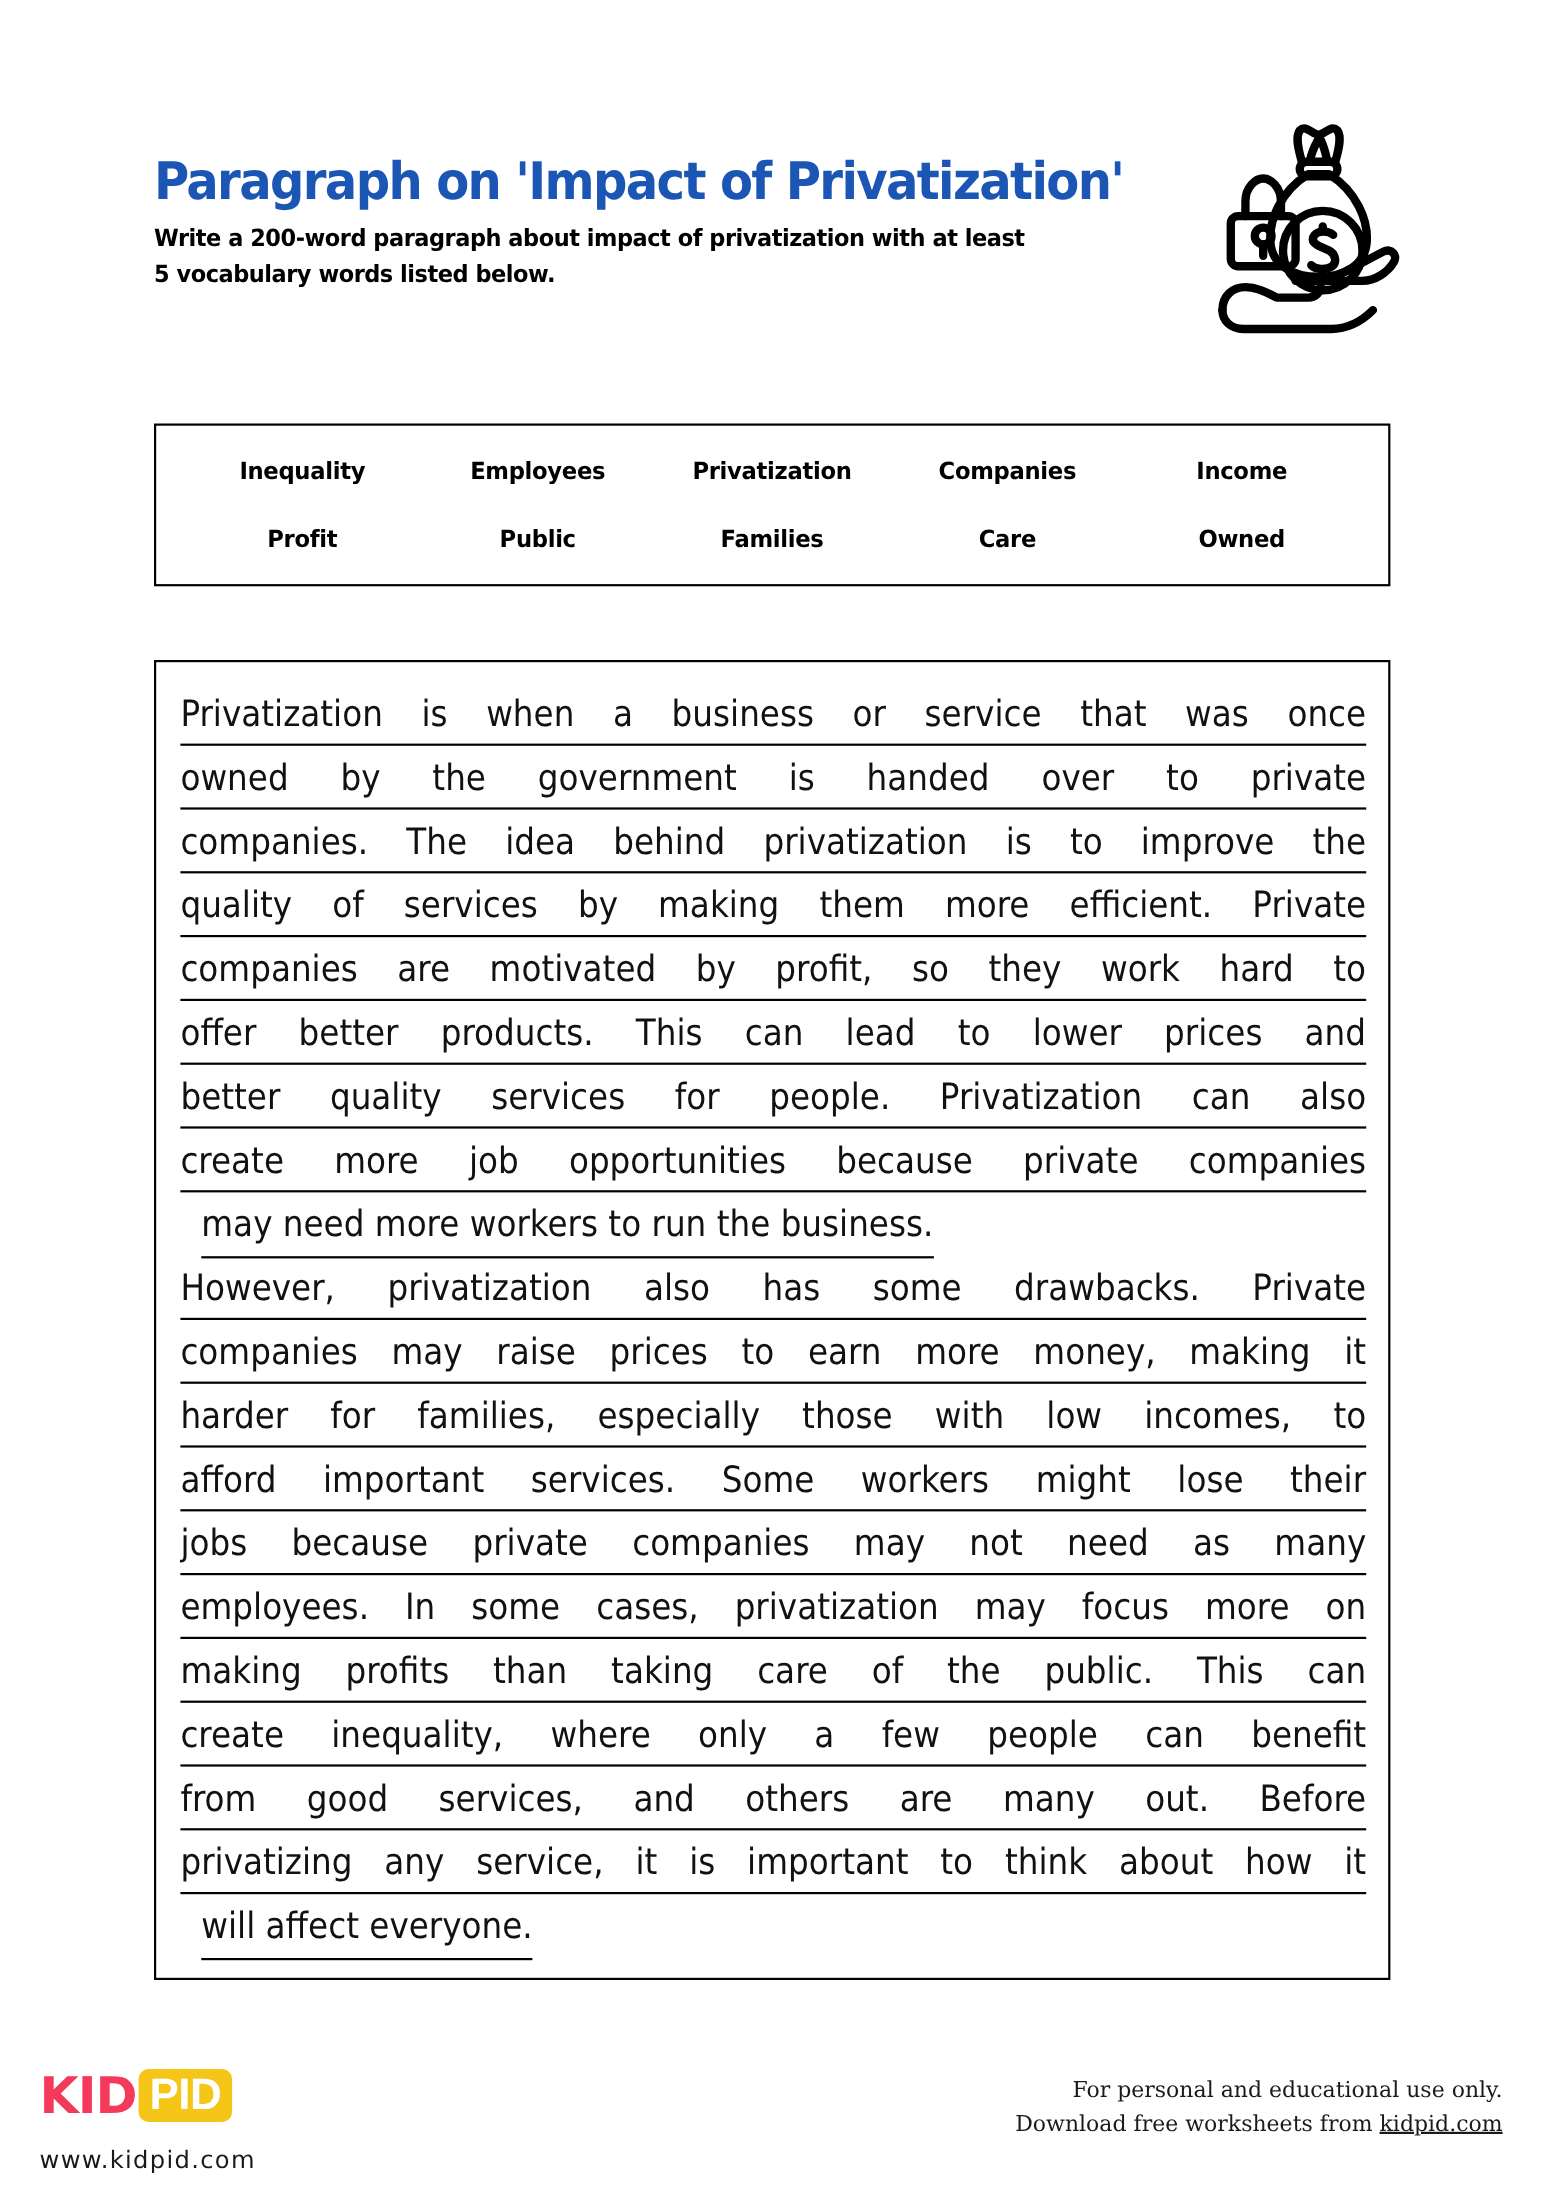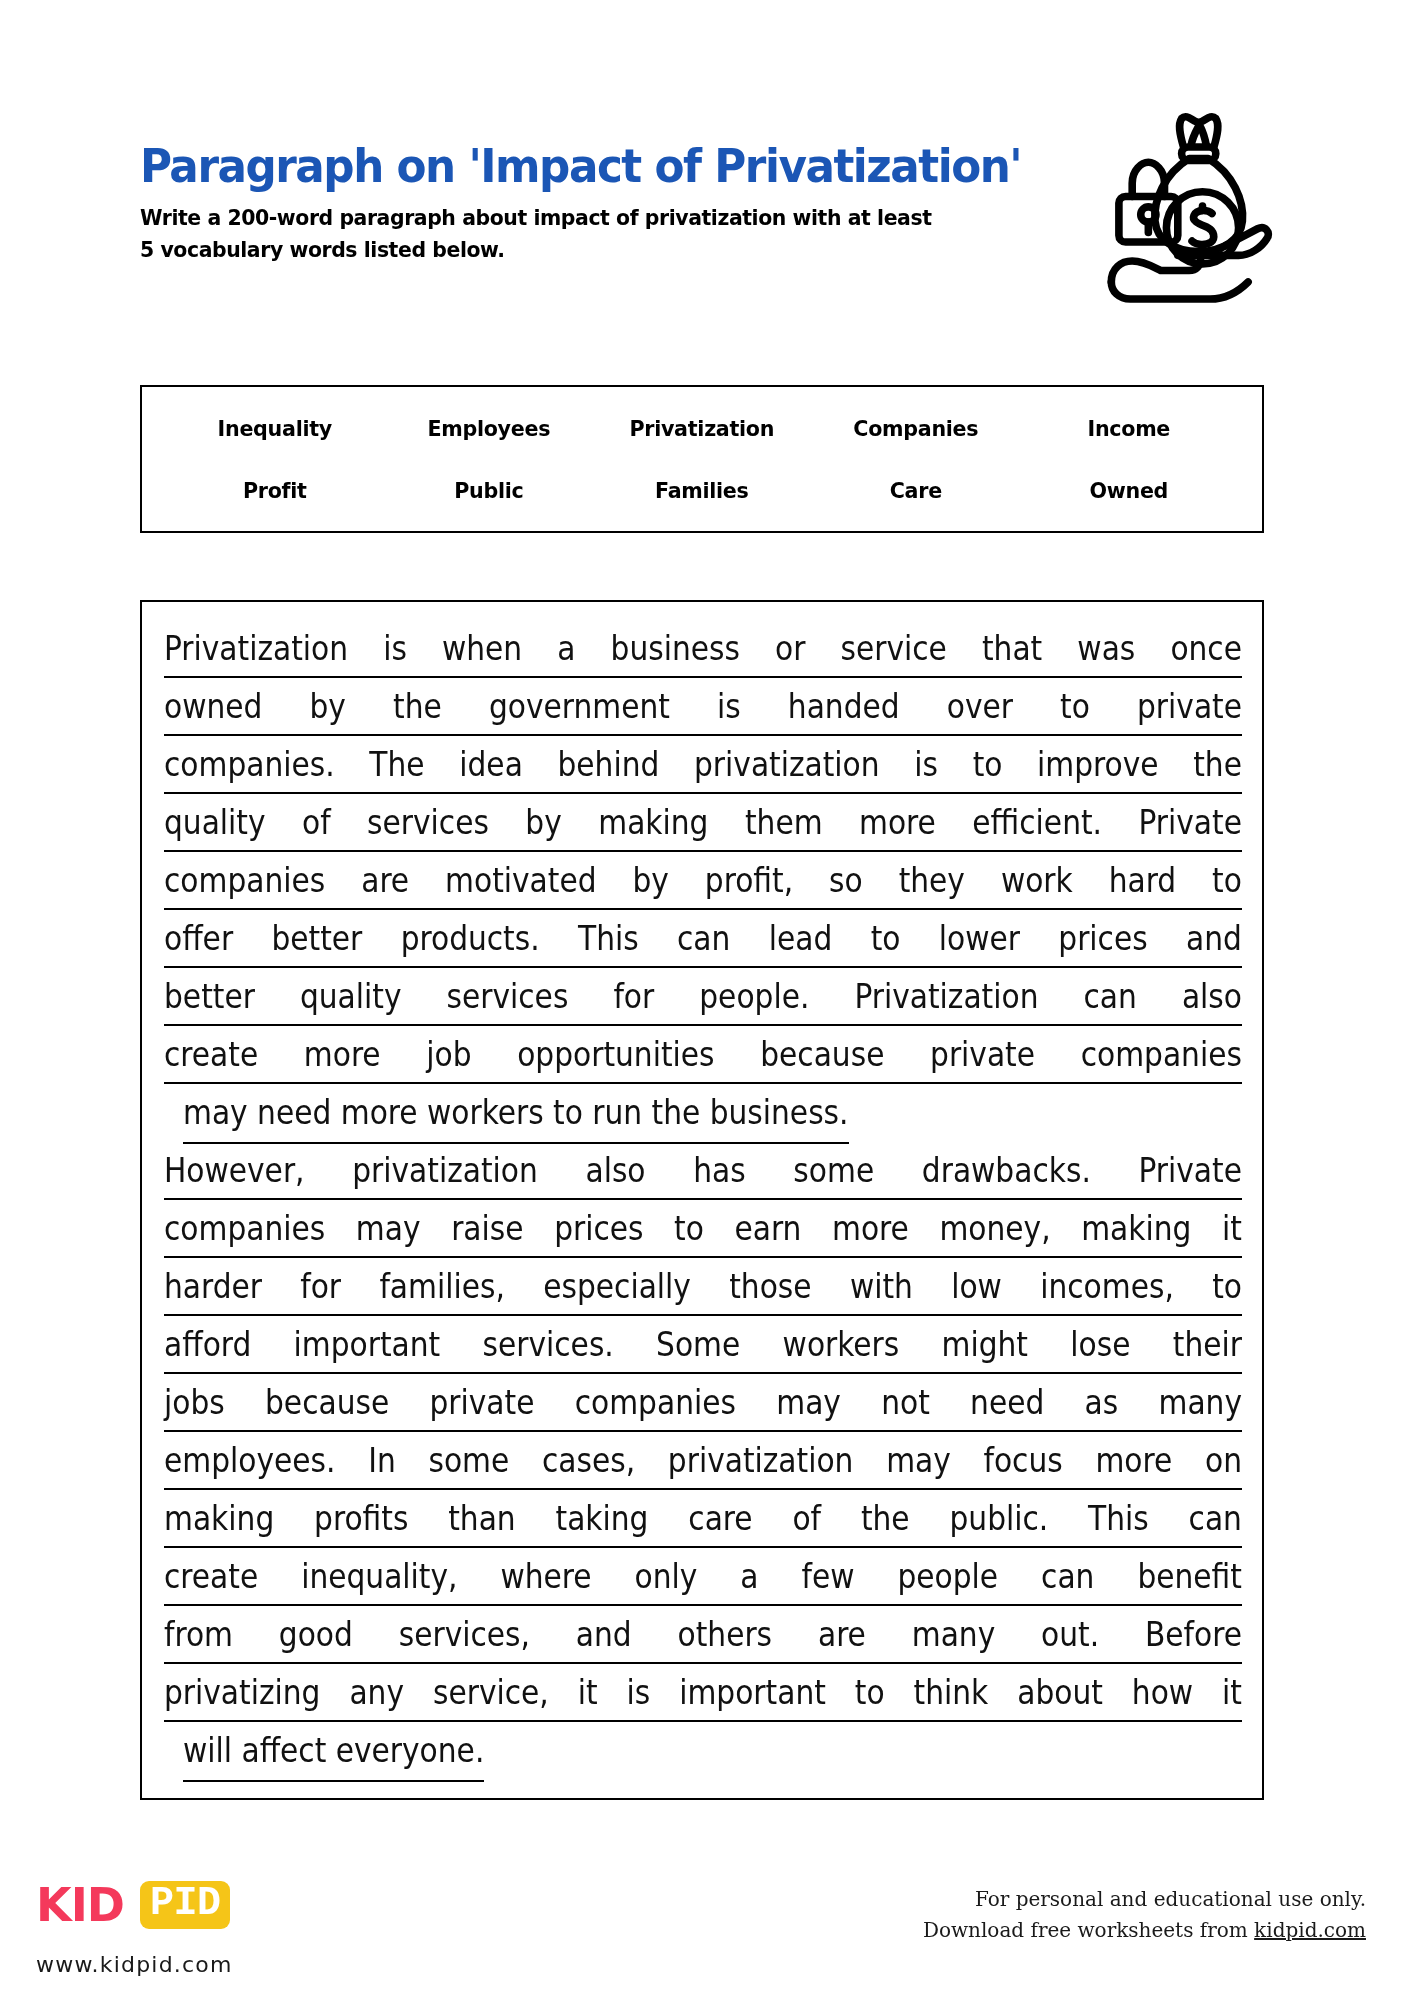--- a/index.html
+++ b/index.html
@@ -170,30 +170,30 @@
   }
   .logo-kid {
     font-family: "DejaVu Sans", sans-serif;
     font-weight: bold;
     font-size: 46px;
     color: #f4395b;
     letter-spacing: -1px;
     line-height: 1;
   }
   .logo-pid {
-    font-family: Liberation Mono, monospace;
+    font-family: Liberation Sans, sans-serif;
     font-weight: bold;
     font-size: 40px;
     color: #ffffff;
     background: #f5c518;
     border-radius: 9px;
     padding: 3px 10px 5px 10px;
     letter-spacing: -0.5px;
     line-height: 1;
-    margin-left: 16px;
+    margin-left: 2px;
   }
   .logo-url {
     font-family: "DejaVu Sans", sans-serif;
     font-size: 22px;
     letter-spacing: 1.2px;
     color: #1a1a1a;
     margin-top: 20px;
   }
   .footer-note {
     position: absolute;

